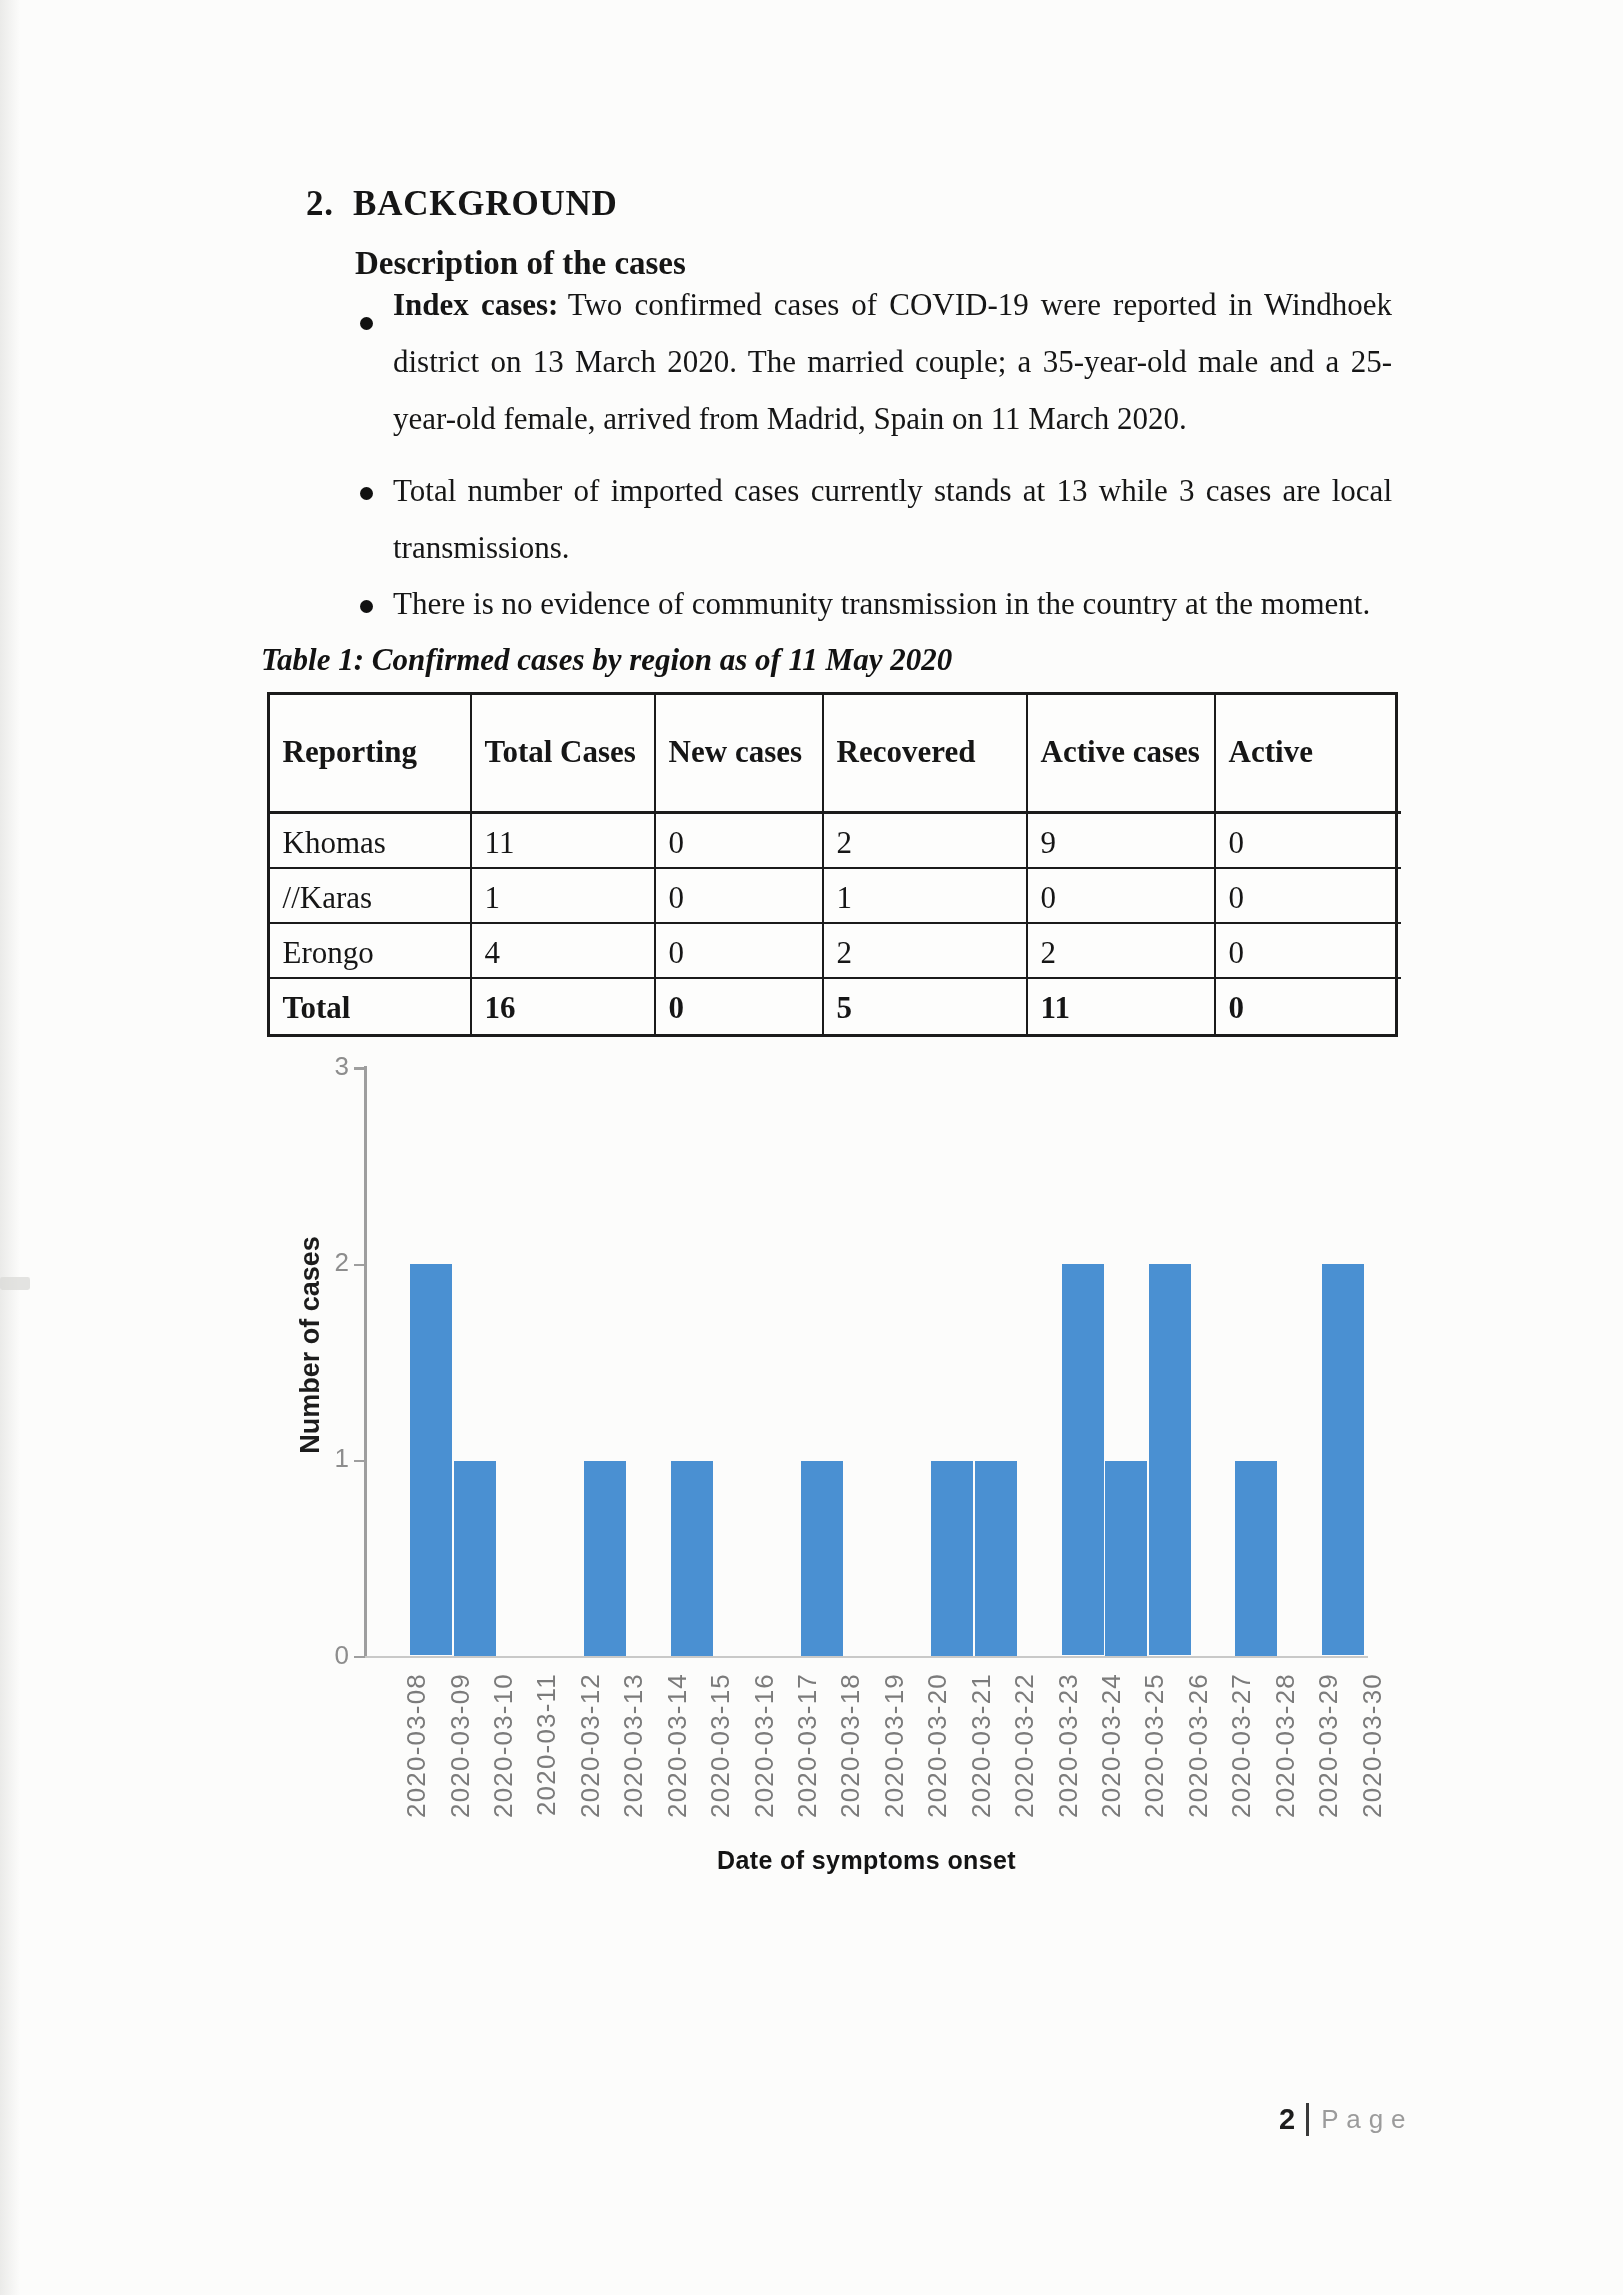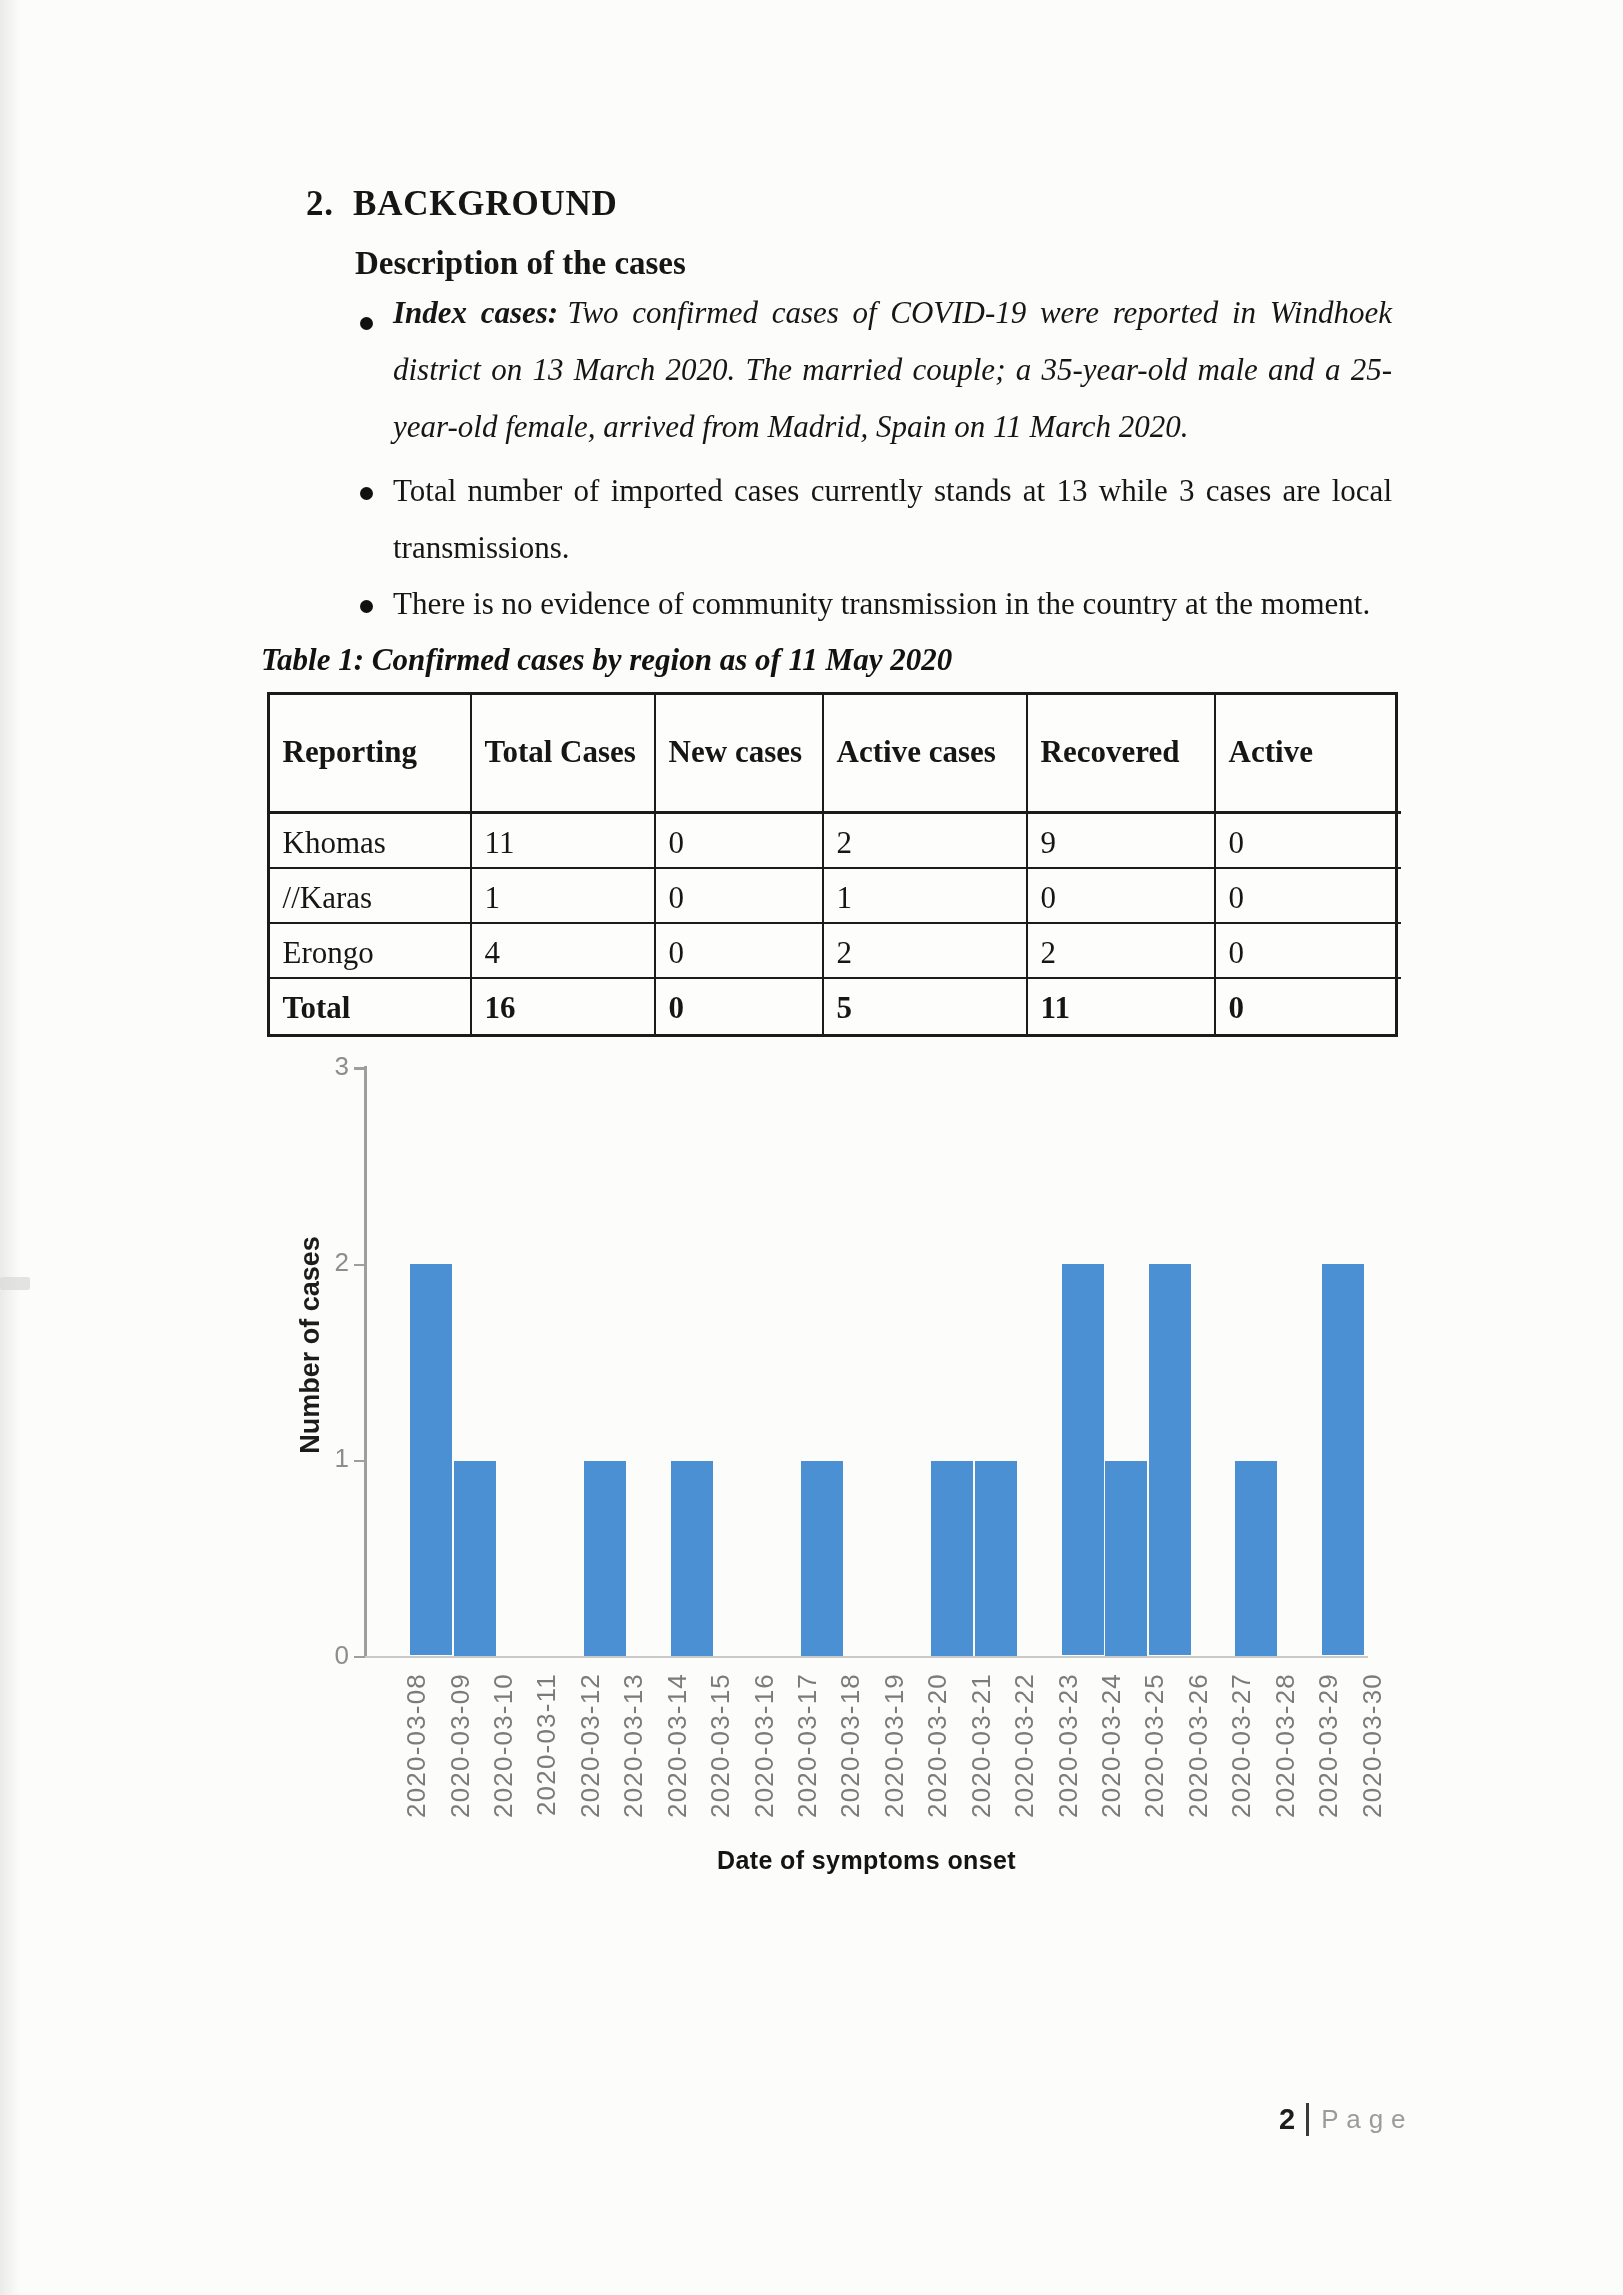--- a/index.html
+++ b/index.html
@@ -13,21 +13,21 @@
     background:linear-gradient(90deg,#e6e6e4,rgba(255,255,255,0)); opacity:.8;
   }
   .scan-smudge { position:absolute; left:0; top:1277px; width:30px; height:12.6px; background:#d8d8d6; border-radius:2.4px; opacity:.7; }
 
   
   .abs { position:absolute; }
   .h-section { left:306px; top:184px; font-size:35px; font-weight:bold; letter-spacing:0.8px; }
   .h-section .num { display:inline-block; width:47px; }
   .h-sub { left:355px; top:245px; font-size:33px; font-weight:bold; }
   .bullet-text { left:393px; width:999px; font-size:31px; line-height:57px; text-align:justify; }
-  .b1 { top:284px;font-style:italic; } .b2 { top:462px; } .b3 { top:575px; }
+  .b1 { top:276px; } .b2 { top:462px; } .b3 { top:575px; }
   .b-lead { font-weight:bold; }
   .b-lead:not(:empty) { margin-right:.30em; }
   .dot { position:absolute; left:360px; width:13.4px; height:13.4px; border-radius:50%; background:#111; }
   .d1 { top:317px; } .d2 { top:487px; } .d3 { top:600px; }
   .tbl-caption, .fig-caption { left:261px; font-size:31px; font-weight:bold; font-style:italic; color:#121212; }
   .tbl-caption { top:642px;text-align:right; }
   .fig-caption { top:1959px; width:1178px; }
 
   
   .rtable {
@@ -100,22 +100,22 @@
   <span class="dot d3"></span>
   <div class="abs bullet-text b3">
     <span class="b-lead"></span><span>There is no evidence of community transmission in the country at the moment.</span>
   </div>
 
   <div class="abs tbl-caption">Table 1: Confirmed cases by region as of 11 May 2020</div>
   <div class="rtable">
     <div class="cell th wrap">Reporting region</div>
     <div class="cell th">Total Cases</div>
     <div class="cell th">New cases</div>
+    <div class="cell th">Recovered</div>
     <div class="cell th">Active cases</div>
-    <div class="cell th">Recovered</div>
     <div class="cell th">Active</div>
 
     <div class="cell td">Khomas</div>
     <div class="cell td">11</div>
     <div class="cell td">0</div>
     <div class="cell td">2</div>
     <div class="cell td">9</div>
     <div class="cell td">0</div>
 
     <div class="cell td">//Karas</div>

